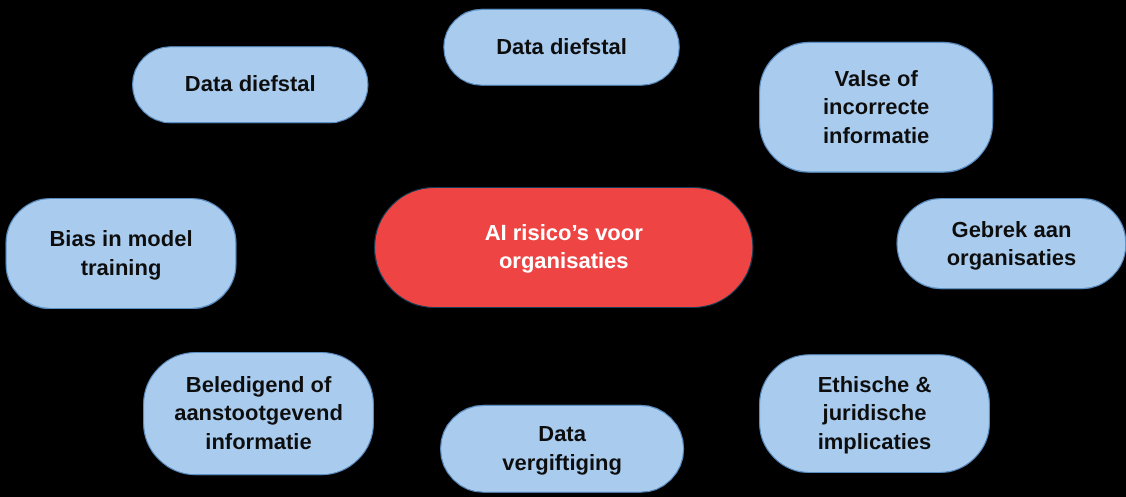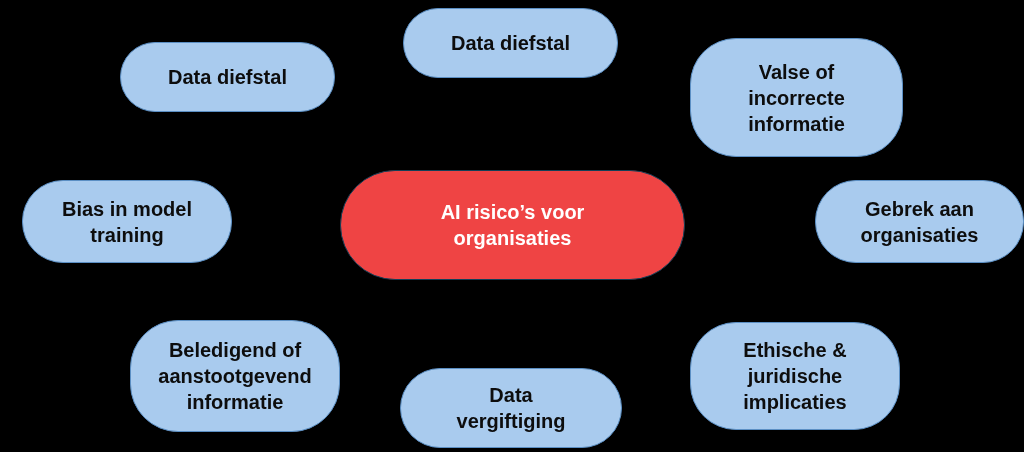--- a/index.html
+++ b/index.html
@@ -36,21 +36,21 @@
   .node.center {
     background: #ef4444;
     border: 1px solid #123f57;
     color: #ffffff;
   }
 
   
   .n-data-privacy        { left: 120px; top: 42px;  width: 215px; height: 70px;  border-radius: 35px; }
   .n-data-diefstal       { left: 403px; top: 8px;   width: 215px; height: 70px;  border-radius: 35px; }
   .n-valse-informatie    { left: 690px; top: 38px;  width: 213px; height: 119px;  border-radius: 46px; }
-  .n-bias-model-training { left: 22px;   top: 180px; width: 210px; height: 83px;  border-radius: 41px; }
+  .n-bias-model-training { left: 5px;   top: 180px; width: 210px; height: 101px;  border-radius: 41px; }
   .n-center              { left: 340px; top: 170px; width: 345px; height: 110px; border-radius: 55px; }
   .n-gebrek-transparantie{ left: 815px; top: 180px; width: 209px; height: 83px;  border-radius: 41px; }
   .n-beledigend          { left: 130px; top: 320px; width: 210px; height: 112px; border-radius: 48px; }
   .n-data-vergiftiging   { left: 400px; top: 368px; width: 222px; height: 80px;  border-radius: 40px; }
   .n-ethische-juridische { left: 690px; top: 322px; width: 210px; height: 108px; border-radius: 46px; }
 </style>
 </head>
 <body>
 
 <div class="canvas">

